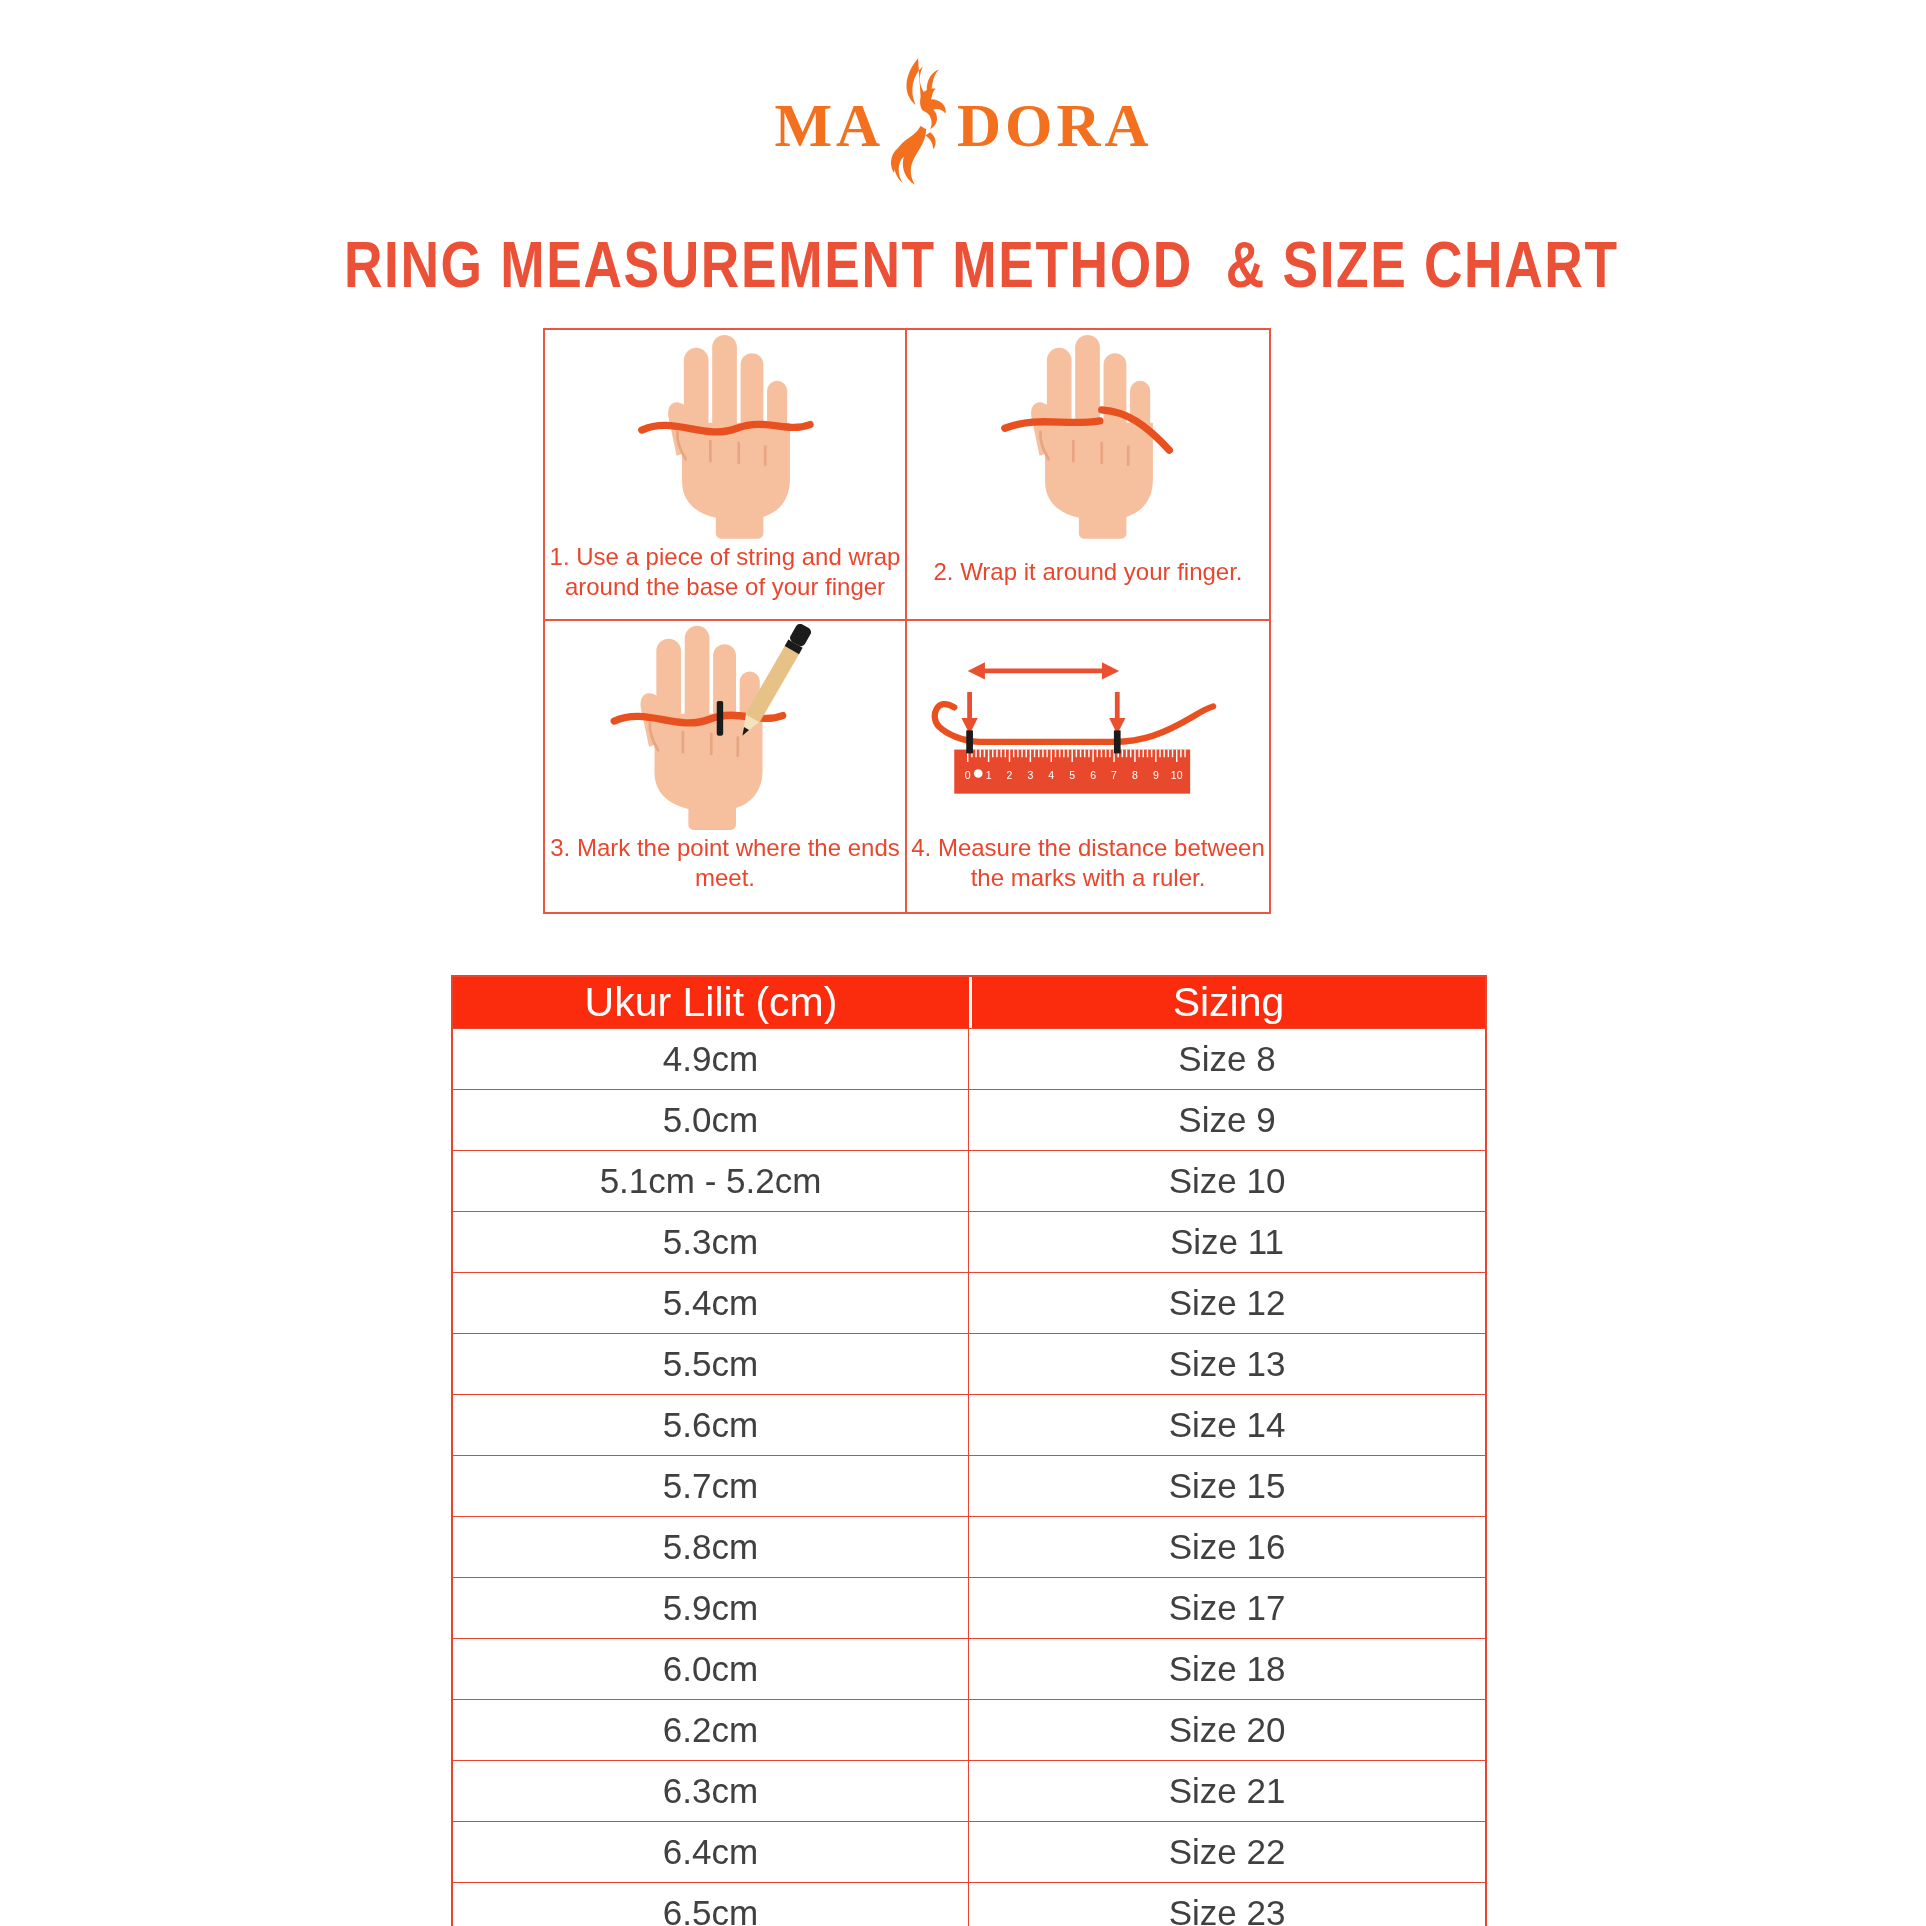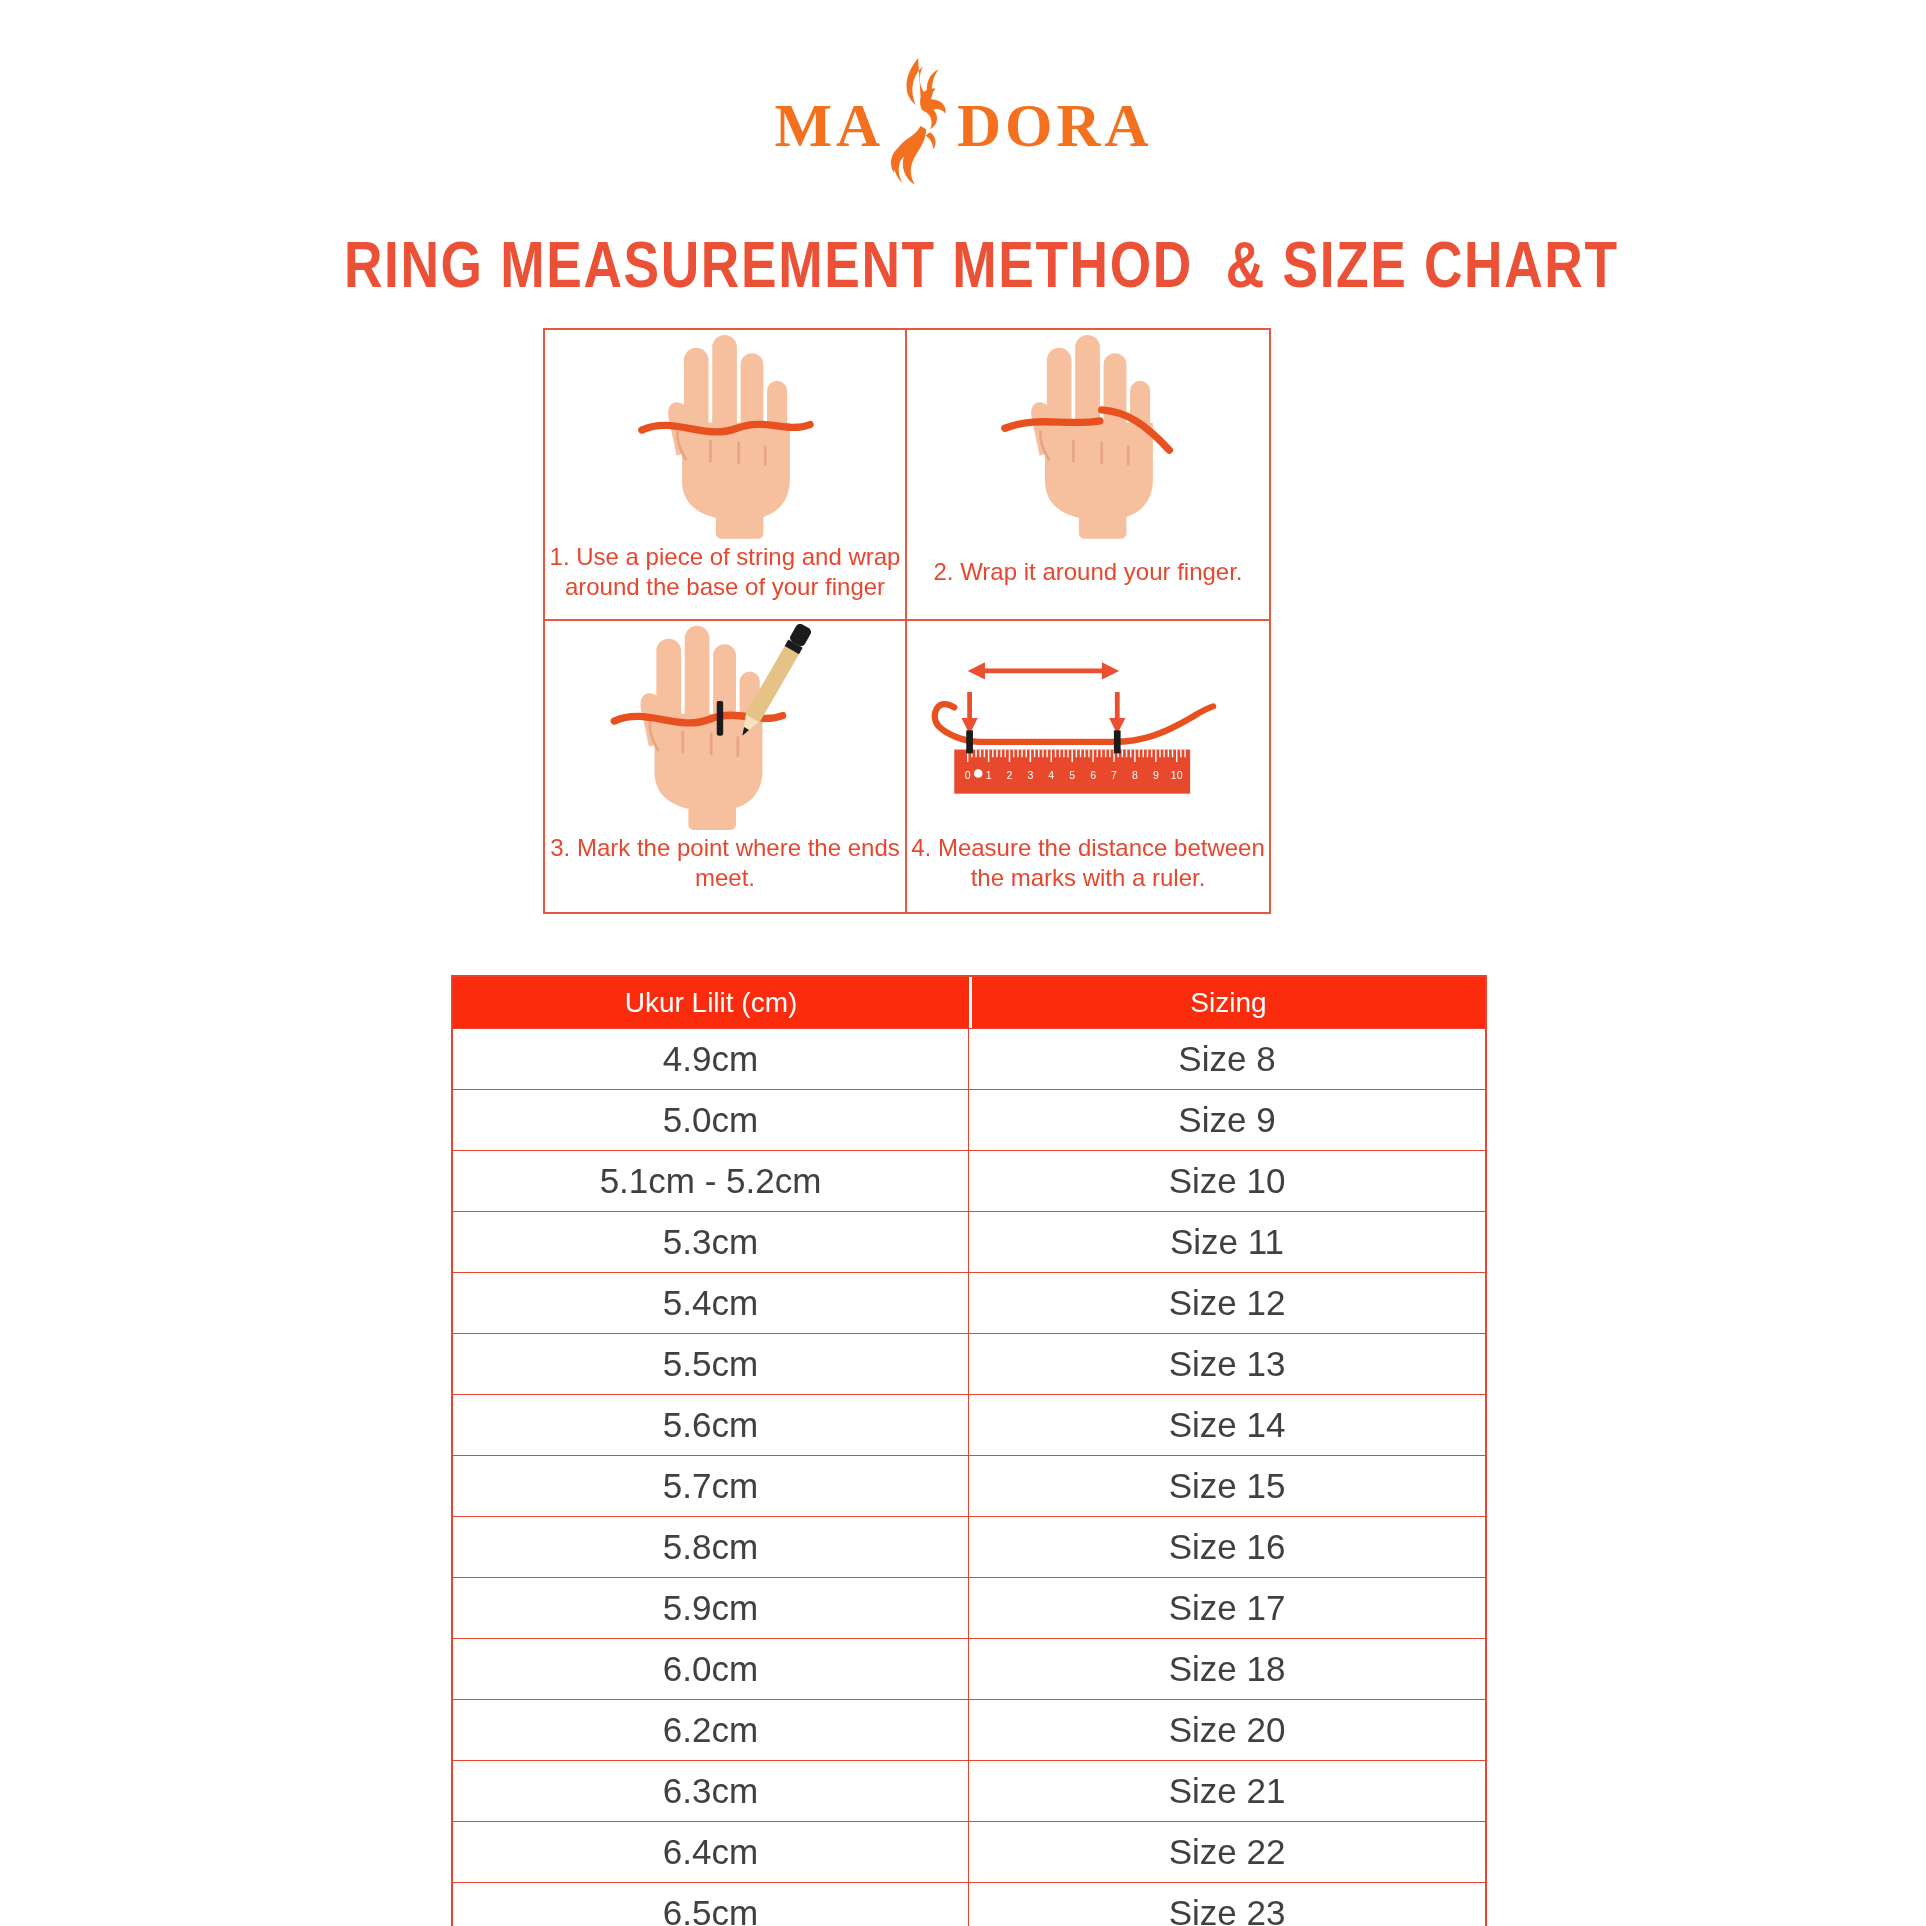--- a/index.html
+++ b/index.html
@@ -22,21 +22,21 @@
   .step-cell{position:relative;box-sizing:border-box;}
   .step-cell.b-r{border-right:2px solid #E8573F;}
   .step-cell.b-b{border-bottom:2px solid #E8573F;}
   .step-illus{position:absolute;top:8px;left:0;right:0;height:196px;display:flex;align-items:center;justify-content:center;}
   .step-caption{position:absolute;top:204px;left:0;right:0;height:75px;display:flex;align-items:center;justify-content:center;
     color:#E8472E;font-size:24px;line-height:1.25;font-weight:500;text-align:center;}
   .step-caption span{display:block;max-width:368px;}
   
   .size-table{position:absolute;left:451px;top:975px;width:1036px;border-collapse:separate;border-spacing:0;
     border:2px solid #E8442E;table-layout:fixed;}
-  .size-table th{background:#FB2B0E;color:#ffffff;font-weight:400;font-size:28px;height:51px;text-align:center;padding:0;}
+  .size-table th{background:#FB2B0E;color:#ffffff;font-weight:400;font-size:41px;height:51px;text-align:center;padding:0;}
   .size-table th + th{border-left:3px solid #ffffff;margin-top:48px;}
   .size-table td{height:44px;color:#404040;font-size:35px;text-align:center;padding:8px;
     border-top:1.5px solid #E8442E;}
   .size-table td:first-child{border-right:1.5px solid #E8442E;}
 </style>
 </head>
 <body>
 
 <div class="page">
 

